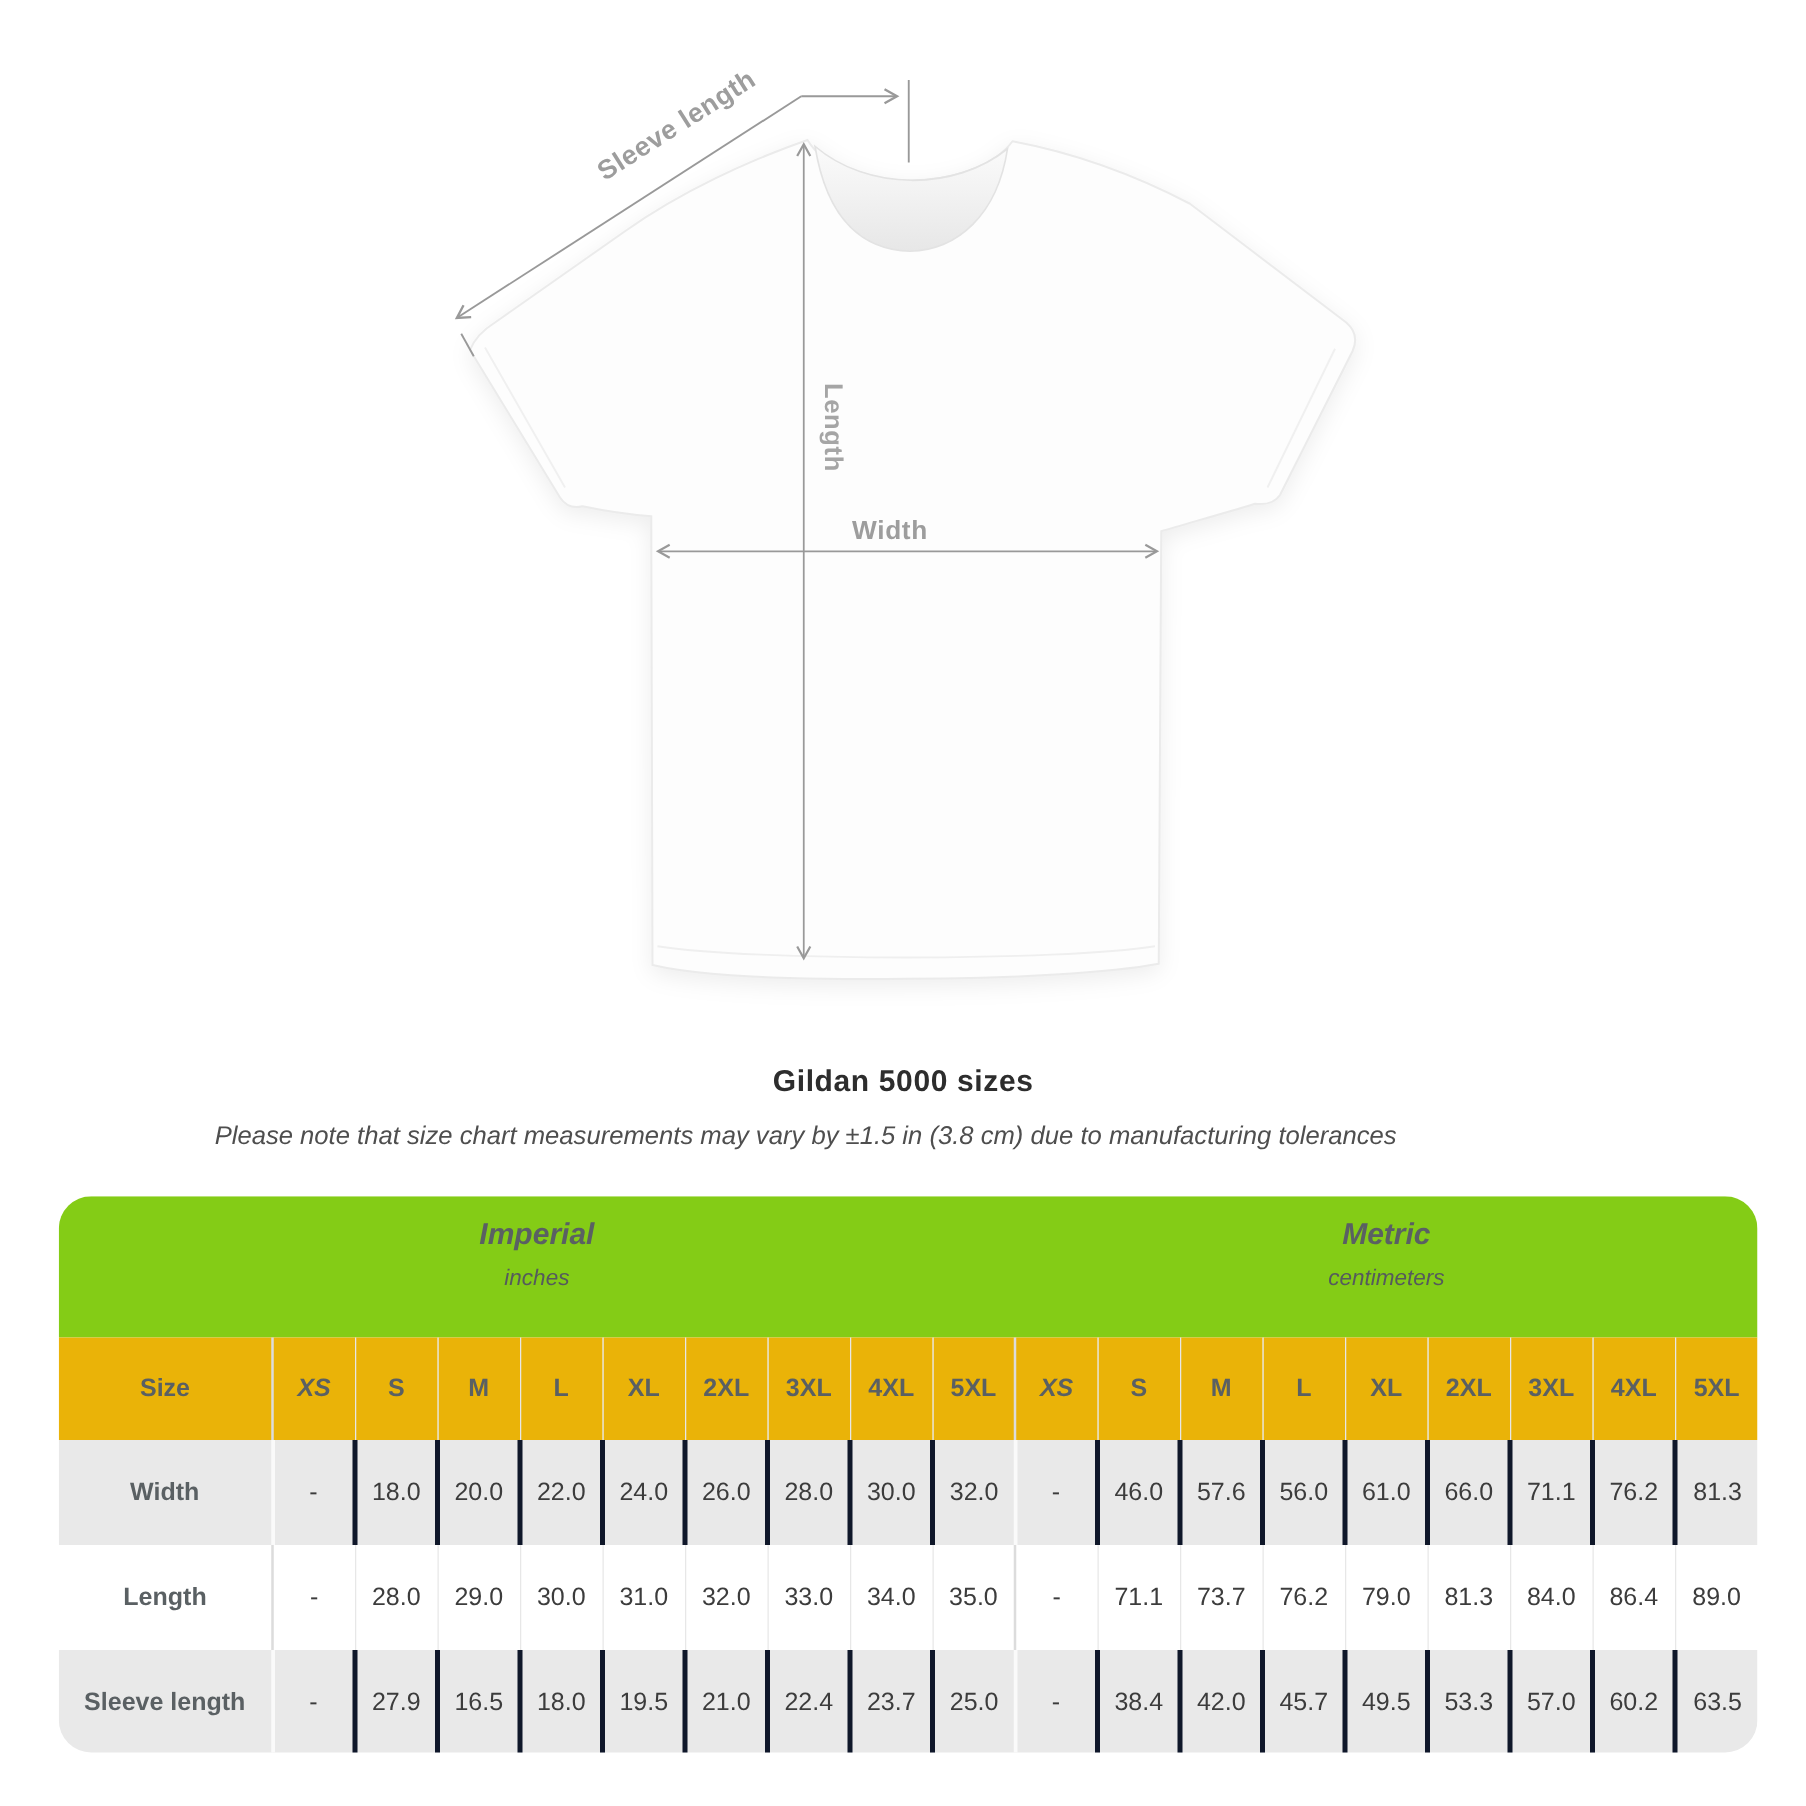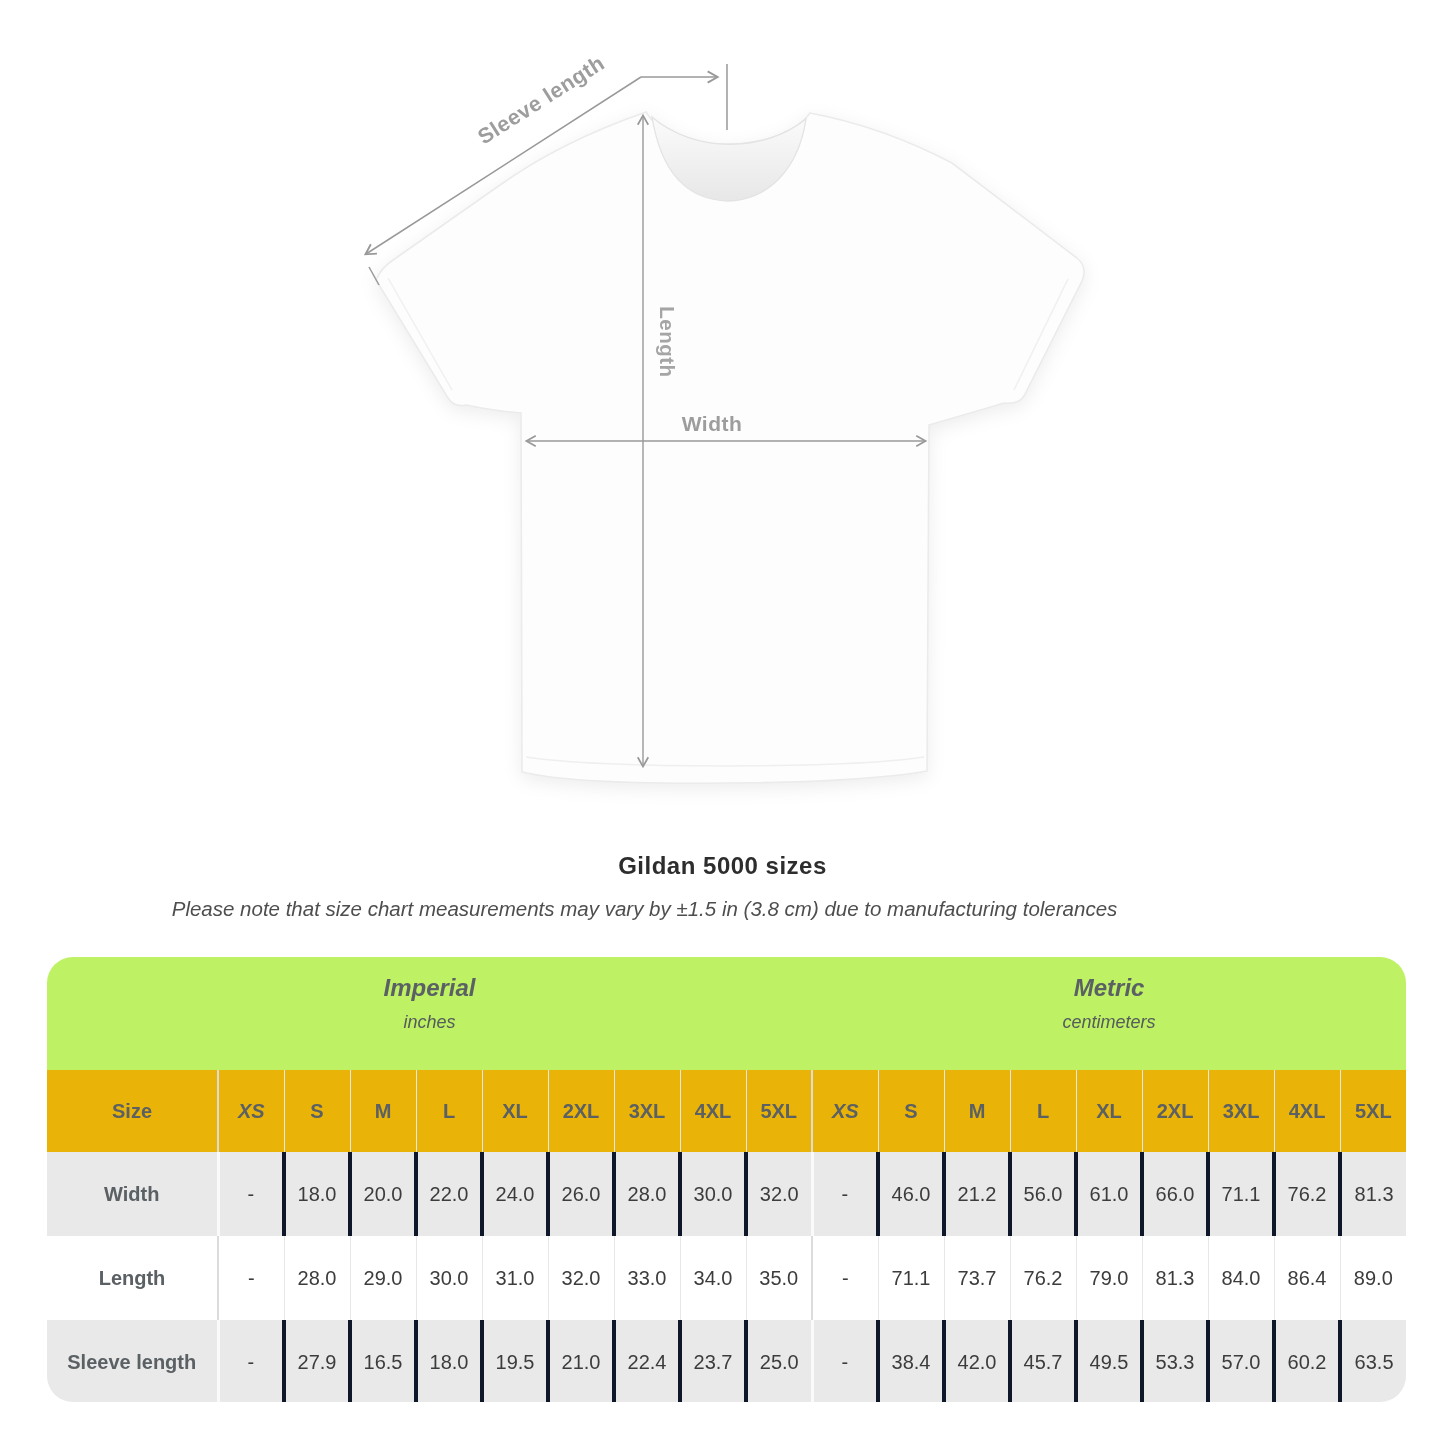--- a/index.html
+++ b/index.html
@@ -26,21 +26,21 @@
   }
   table.size-table{
     border-collapse:collapse;table-layout:fixed;width:1359px;height:445px;
   }
   table.size-table col.label-col{width:171px;}
   table.size-table col.data-col{width:66px;}
   .size-table td,.size-table th{
     text-align:center;vertical-align:middle;padding:0;
     font-size:20px;color:#3c3c3c;font-weight:normal;
   }
-  tr.group-row{height:113px;background:#bef264;border-radius:20px;}
+  tr.group-row{height:113px;background:#84cc16;border-radius:20px;}
   tr.group-row td{vertical-align:top;padding-top:16px;}
   .group-label{font-size:24px;font-weight:bold;font-style:italic;color:#5a6063;line-height:30px;}
   .group-unit{font-size:18px;font-style:italic;color:#555a5d;line-height:26px;margin-top:6px;}
   tr.size-row{height:82px;background:#eab308;}
   tr.size-row th{font-weight:bold;color:#5a6063;}
   tr.data-row{height:84px;}
   tr.data-row th{font-weight:bold;color:#5a6063;}
   tr.row-a{background:#e9e9e9;}
   tr.row-b{background:#ffffff;}
   
@@ -181,21 +181,21 @@
         <td>18.0</td>
         <td>20.0</td>
         <td>22.0</td>
         <td>24.0</td>
         <td>26.0</td>
         <td>28.0</td>
         <td>30.0</td>
         <td>32.0</td>
         <td class="major">-</td>
         <td>46.0</td>
-        <td>21.2</td>
+        <td>57.6</td>
         <td>56.0</td>
         <td>61.0</td>
         <td>66.0</td>
         <td>71.1</td>
         <td>76.2</td>
         <td>81.3</td>
       </tr>
       <tr class="data-row row-b">
         <th>Length</th>
         <td class="major">-</td>

